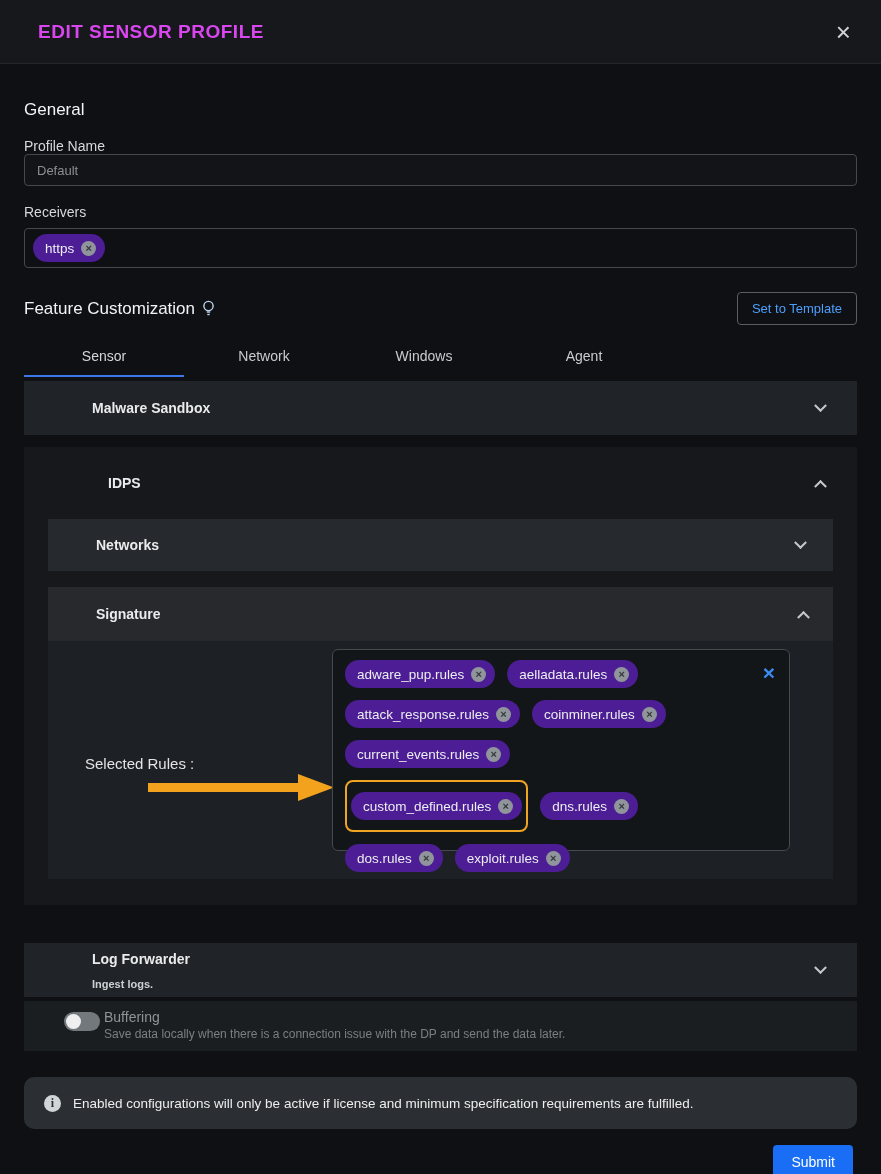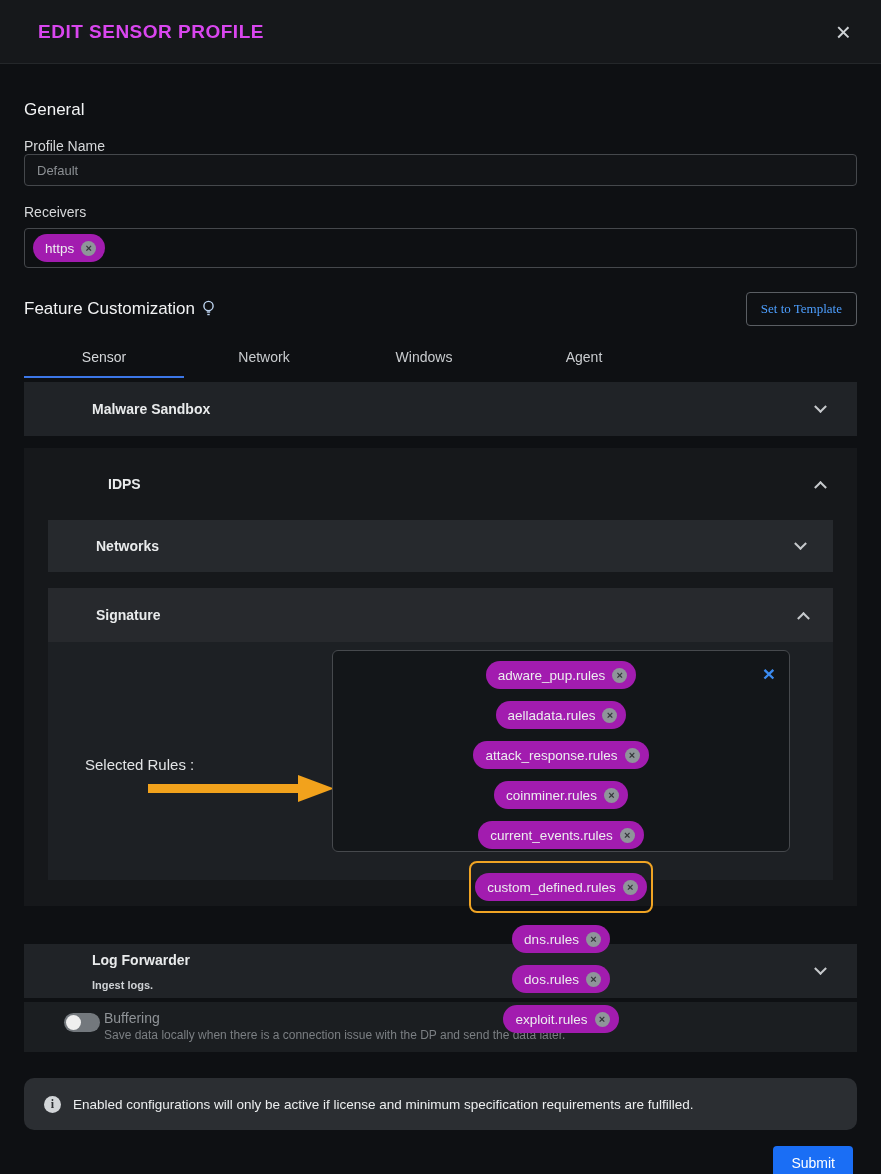--- a/index.html
+++ b/index.html
@@ -30,36 +30,36 @@
   }
   .text-input::placeholder { color:#8b8f93; }
 
   .receiver-box {
     margin-top:8px; width:100%; height:40px; border:1px solid #45484c;
     border-radius:4px; display:flex; align-items:center; padding:0 8px;
   }
 
   .chip {
     display:inline-flex; align-items:center; gap:7px;
-    background:#a21caf; border-radius:15px; height:28px; padding:0 9px 0 12px;
+    background:#4c1d95; border-radius:15px; height:28px; padding:0 9px 0 12px;
     font-size:13.5px; color:#eceeef; white-space:nowrap;
   }
   .chip-x {
     width:15px; height:15px; border-radius:50%; background:#8f959a;
     color:#34373a; font-size:11px; font-weight:700; line-height:15px;
     text-align:center; cursor:pointer; flex:0 0 auto;
   }
 
   
   .fc-row { margin-top:24px; display:flex; align-items:center; justify-content:space-between; }
   .fc-title { display:flex; align-items:center; gap:7px; }
   .bulb { width:13px; height:18px; display:inline-block; }
   .btn-outline {
     background:transparent; border:1px solid #5a5e63; border-radius:4px;
-    color:#4d9fff; font-size:13px; padding:8px 14px; cursor:pointer; font-family:Liberation Serif, serif;
+    color:#4d9fff; font-size:13px; padding:8px 14px; cursor:pointer; font-family:Liberation Sans, sans-serif;
   }
 
   
   .tabs { margin-top:10px; display:flex; }
   .tab {
     width:160px; height:42px; display:flex; align-items:center; justify-content:center;
     font-size:14px; color:#c9cccf; cursor:pointer; position:relative;
   }
   .tab.active { color:#d4d7da; }
   .tab.active::after {
@@ -105,21 +105,21 @@
 
   .ms-box {
     position:absolute; left:284px; top:8px; width:458px; height:202px;
     background:#131619; border:1px solid #46494d; border-radius:6px;
     padding:10px 12px;
   }
   .clear-x {
     position:absolute; top:12px; right:14px; color:#3b8bf0; font-size:21px;
     font-weight:600; line-height:1; cursor:pointer;
   }
-  .chip-row { display:flex; gap:12px; margin-bottom:12px; align-items:center;flex-direction:column; }
+  .chip-row { display:flex; gap:12px; margin-bottom:12px; align-items:center; }
   .chip-highlight {
     border:2px solid #f0a424; border-radius:8px; padding:10px 4px; display:inline-flex;
   }
 
   
   .logf-bar { margin-top:38px; height:54px; }
   .logf-text .acc-label { display:block; }
   .logf-sub { font-size:11px; font-weight:700; color:#cfd2d5; margin-top:11px; }
 
   

